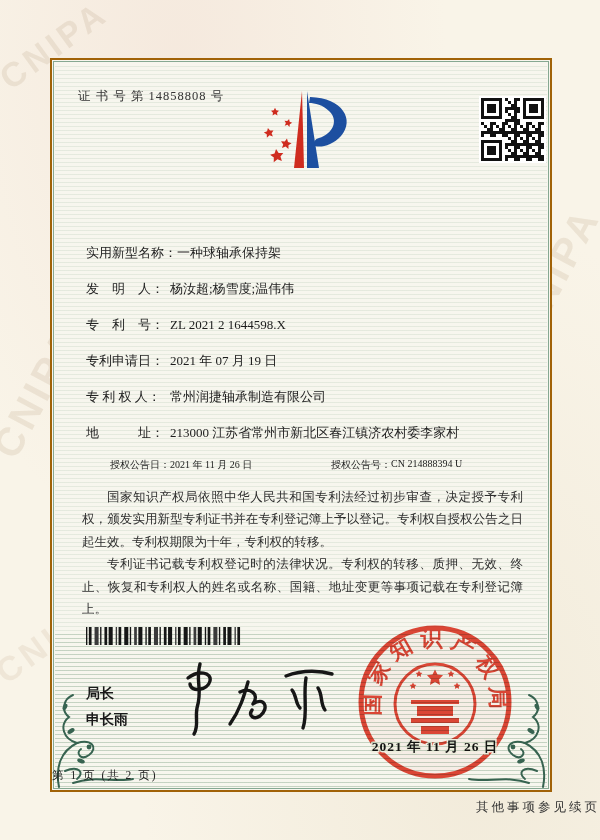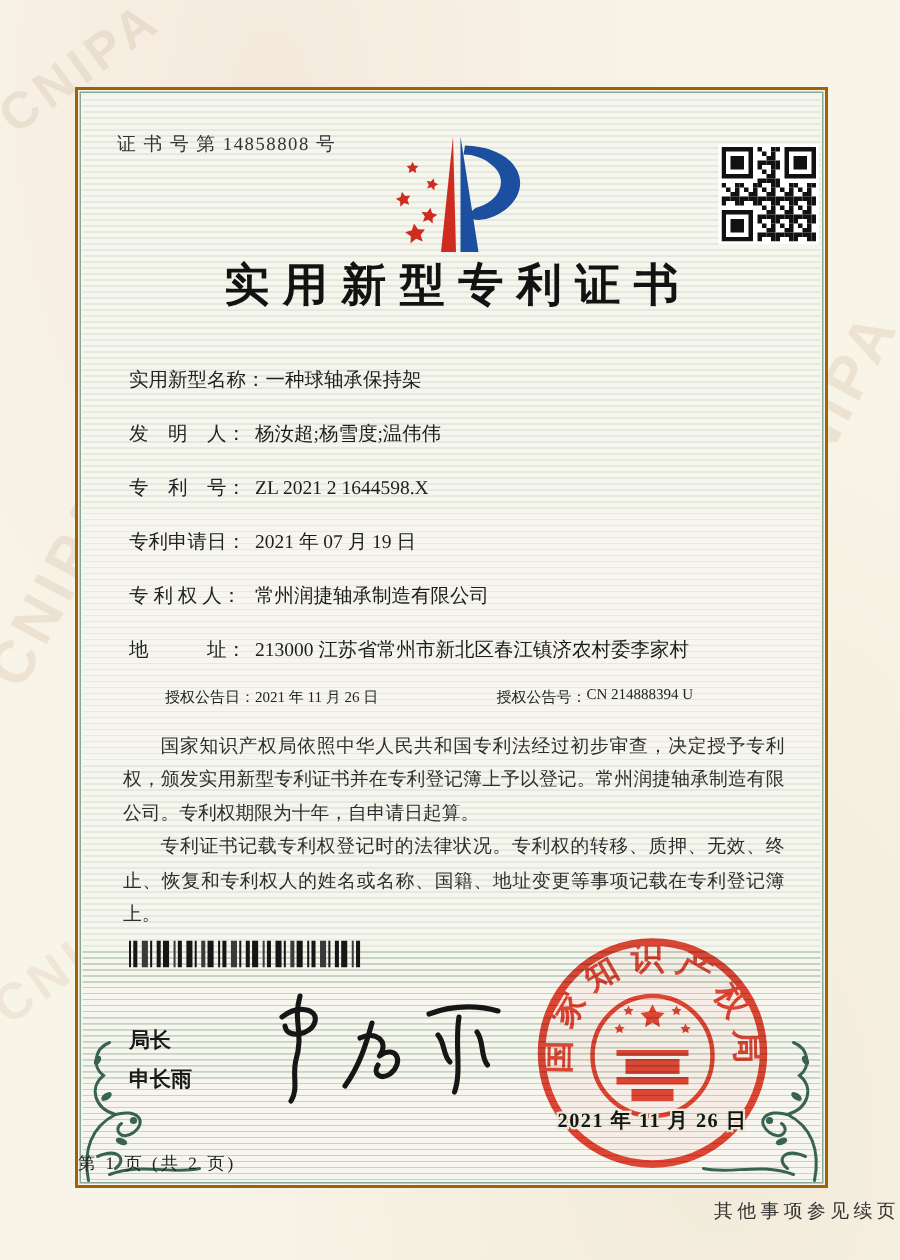--- a/index.html
+++ b/index.html
@@ -267,21 +267,20 @@
         <rect x="57" y="60" width="3" height="3" fill="#111"></rect>
         <rect x="60" y="60" width="3" height="3" fill="#111"></rect>
         <path d="M0,0 h21 v21 h-21 Z M3,3 v15 h15 v-15 Z" fill="#111" fill-rule="evenodd"></path>
         <rect x="6" y="6" width="9" height="9" fill="#111"></rect>
         <path d="M42,0 h21 v21 h-21 Z M45,3 v15 h15 v-15 Z" fill="#111" fill-rule="evenodd"></path>
         <rect x="48" y="6" width="9" height="9" fill="#111"></rect>
         <path d="M0,42 h21 v21 h-21 Z M3,45 v15 h15 v-15 Z" fill="#111" fill-rule="evenodd"></path>
         <rect x="6" y="48" width="9" height="9" fill="#111"></rect>
       </svg>
 
-    <div class="title">实用新型专利证书</div>
 
     <div class="fields">
       <div class="field-row">
         <span class="field-label">实用新型名称：</span>
         <span class="field-value">一种球轴承保持架</span>
       </div>
       <div class="field-row">
         <span class="field-label">发　明　人：</span>
         <span class="field-value">杨汝超;杨雪度;温伟伟</span>
       </div>
@@ -301,21 +300,21 @@
         <span class="field-label">地　　　址：</span>
         <span class="field-value">213000 江苏省常州市新北区春江镇济农村委李家村</span>
       </div>
       <div class="grant-row">
         <span class="grant-group grant-first"><span>授权公告日：</span><span>2021 年 11 月 26 日</span></span>
         <span class="grant-group"><span>授权公告号：</span><span>CN 214888394 U</span></span>
       </div>
     </div>
 
     <div class="paras">
-      <p>国家知识产权局依照中华人民共和国专利法经过初步审查，决定授予专利权，颁发实用新型专利证书并在专利登记簿上予以登记。常州润捷轴承制造有限公司。专利权期限为十年，自申请日起算。</p>
+      <p>国家知识产权局依照中华人民共和国专利法经过初步审查，决定授予专利权，颁发实用新型专利证书并在专利登记簿上予以登记。专利权自授权公告之日起生效。专利权期限为十年，专利权的转移。</p>
       <p>专利证书记载专利权登记时的法律状况。专利权的转移、质押、无效、终止、恢复和专利权人的姓名或名称、国籍、地址变更等事项记载在专利登记簿上。</p>
     </div>
 
     <svg id="bc" class="barcode" width="158" height="18" viewBox="0 0 158 18">
         <rect x="0" y="0" width="1.35" height="18" fill="#161616"></rect>
         <rect x="2.85" y="0" width="2.7" height="18" fill="#161616"></rect>
         <rect x="8.55" y="0" width="4.050000000000001" height="18" fill="#3a3a3a"></rect>
         <rect x="14.100000000000001" y="0" width="1.35" height="18" fill="#161616"></rect>
         <rect x="18.450000000000003" y="0" width="2.7" height="18" fill="#161616"></rect>
         <rect x="22.650000000000002" y="0" width="4.050000000000001" height="18" fill="#161616"></rect>

